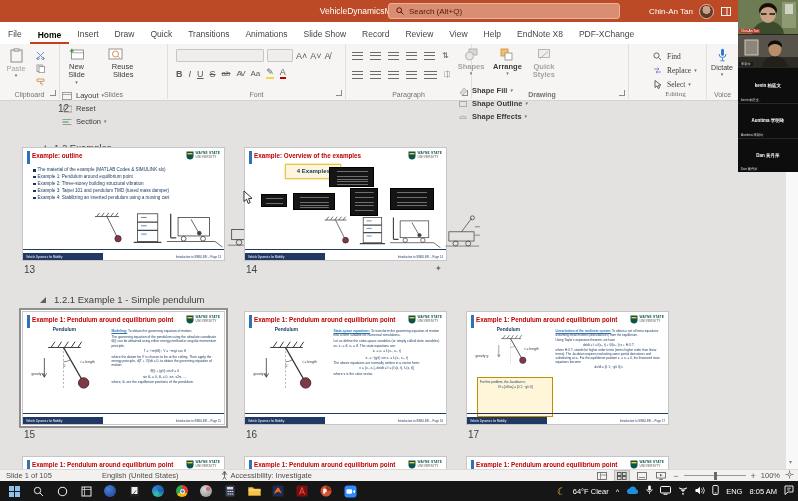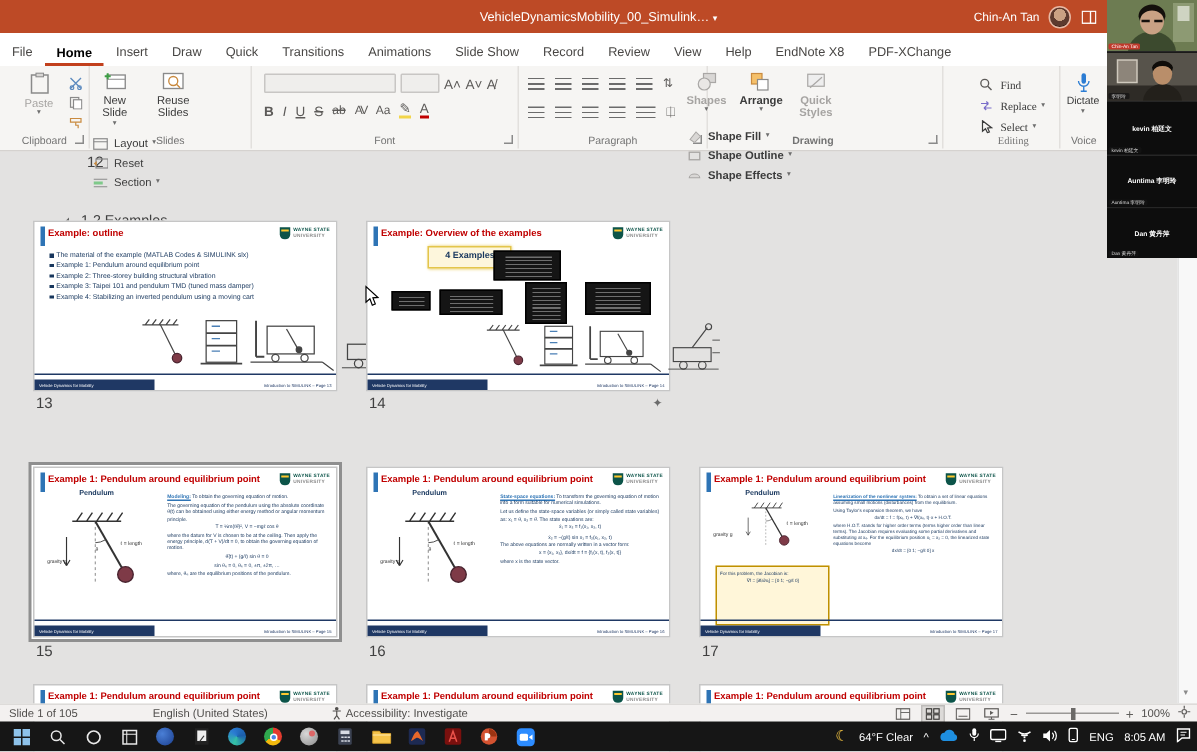--- a/index.html
+++ b/index.html
@@ -130,20 +130,27 @@
         <path d="M30 28 A15 15 0 0 0 37 26" stroke-width="0.6"></path>
         <circle cx="51" cy="50" r="5.4" fill="#7E3A47" stroke="#4a2430"></circle>
         <path d="M10 24 V44 M10 44 l-2.4 -4 M10 44 l2.4 -4" stroke-width="0.8"></path>
       </g>
     </symbol>
   </defs>
 </svg>
 
 <div class="titlebar">
   <div class="doc-title"><span>VehicleDynamicsMobility_00_Simulink…</span> <span style="font-size:6px">▾</span></div>
+  <div class="searchpill">
+    <svg width="8" height="8" viewBox="0 0 8 8">
+          <circle cx="3.2" cy="3.2" r="2.4" fill="none" stroke="#4F1A09" stroke-width="1"></circle>
+          <path d="M5 5 L7.5 7.5" stroke="#4F1A09" stroke-width="1"></path>
+        </svg>
+    <span>Search (Alt+Q)</span>
+  </div>
   <div class="usercluster">
     <span>Chin-An Tan</span>
     <span class="avatar"></span>
     <span class="tb-ic">
           <svg width="10" height="9" viewBox="0 0 10 9">
             <rect x="0.5" y="0.5" width="9" height="8" fill="none" stroke="#fff" stroke-width="0.9"></rect>
             <path d="M6 0.5 V8.5" stroke="#fff" stroke-width="0.9"></path>
           </svg>
         </span>
   </div>
@@ -171,21 +178,21 @@
       </svg>
 </div>
 <div class="recbtn">
   <span style="font-size:9px">◉</span>
   <span>Record</span>
 </div>
 
 <div class="ribbon">
 
   <div class="rgroup" style="left:0;width:60px;">
-    <div class="bigbtn dim" style="width:28px;margin-left:12px;">
+    <div class="bigbtn dim" style="width:28px;margin-left:2px;">
       <svg width="13" height="15" viewBox="0 0 13 15">
             <rect x="1" y="2" width="11" height="12" fill="none" stroke="#8a8a8a" stroke-width="1"></rect>
             <rect x="4" y="0.8" width="5" height="2.4" fill="#d9d7d5" stroke="#8a8a8a" stroke-width="0.7"></rect>
           </svg>
       <span class="cap">Paste</span>
       <span class="cart">▾</span>
     </div>
     <div style="display:inline-flex;flex-direction:column;gap:2px;padding-top:6px;vertical-align:top;">
       <span class="mini">
             <svg width="9" height="9" viewBox="0 0 9 9">
@@ -214,21 +221,21 @@
   <div class="rgroup" style="left:60px;width:108px;">
     <div class="bigbtn" style="width:33px;">
       <svg width="15" height="13" viewBox="0 0 15 13">
             <rect x="2.5" y="2" width="12" height="9" fill="#fff" stroke="#8a8a8a" stroke-width="0.9"></rect>
             <path d="M2.5 4.8 h12" stroke="#8a8a8a" stroke-width="0.7"></path>
             <path d="M2.8 0.8 v4 M0.8 2.8 h4" stroke="#3d9e44" stroke-width="1.3"></path>
           </svg>
       <span class="cap">New Slide</span>
       <span class="cart">▾</span>
     </div>
-    <div class="bigbtn" style="width:36px;">
+    <div class="bigbtn" style="width:36px;text-align:right;">
       <svg width="15" height="13" viewBox="0 0 15 13">
             <rect x="1" y="1" width="13" height="10" fill="#fff" stroke="#8a8a8a" stroke-width="0.9"></rect>
             <circle cx="7.5" cy="6" r="3" fill="none" stroke="#c98a3f" stroke-width="0.9"></circle>
             <path d="M9.5 8 l2.5 2.5" stroke="#c98a3f" stroke-width="0.9"></path>
           </svg>
       <span class="cap">Reuse Slides</span>
     </div>
     <div style="display:inline-flex;flex-direction:column;gap:1px;padding-top:5px;vertical-align:top;">
       <span class="srow">
             <span class="mini">
@@ -490,20 +497,24 @@
 </div>
 
 <div class="slidenum" style="left:24px;top:264px;">13</div>
 <div class="slidenum" style="left:246px;top:264px;">14</div>
 <div class="star" style="left:435px;top:264px;font-size:8px;color:#6b6b6b;">✦</div>
 
 <svg class="cursor" style="left:243px;top:190px;" width="10" height="15" viewBox="0 0 10 15">
   <path d="M1 1 L1 11.5 L3.6 9.2 L5.2 13.5 L7.2 12.6 L5.6 8.6 L9 8.3 Z" fill="#fff" stroke="#000" stroke-width="0.8"></path>
 </svg>
 
+<div class="sechdr" style="left:38px;top:294px;">
+  <span class="tri"></span>
+  <span>1.2.1 Example 1 - Simple pendulum</span>
+</div>
 
 <div class="thumb sel" style="left:22px;top:311px;">
   <div class="t-accent"></div>
   <div class="t-title">Example 1: Pendulum around equilibrium point</div>
   <div class="t-logo">
     <svg width="8" height="9" viewBox="0 0 8 9">
           <path d="M0.5 0.5 h7 v5 a3.5 3.5 0 0 1 -3.5 3 a3.5 3.5 0 0 1 -3.5 -3 Z" fill="#0C5449"></path>
           <path d="M1.5 2 h5 v1.4 h-5 Z" fill="#FFC82E"></path>
         </svg>
     <div class="t-logo-tx">

